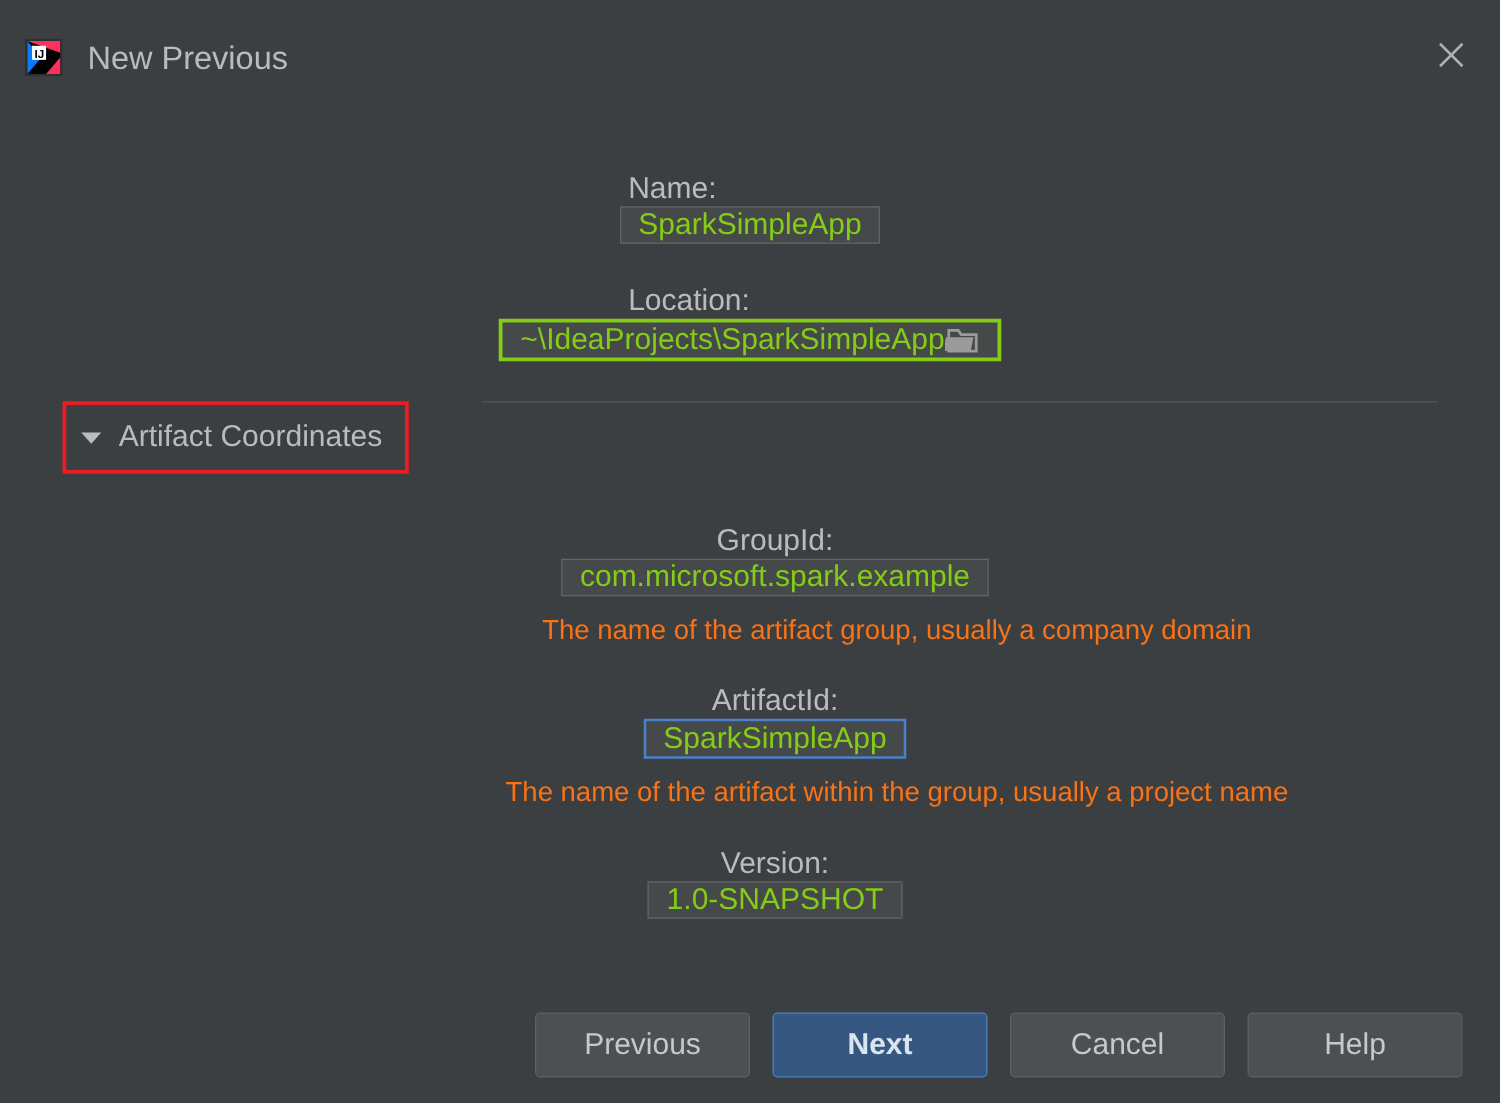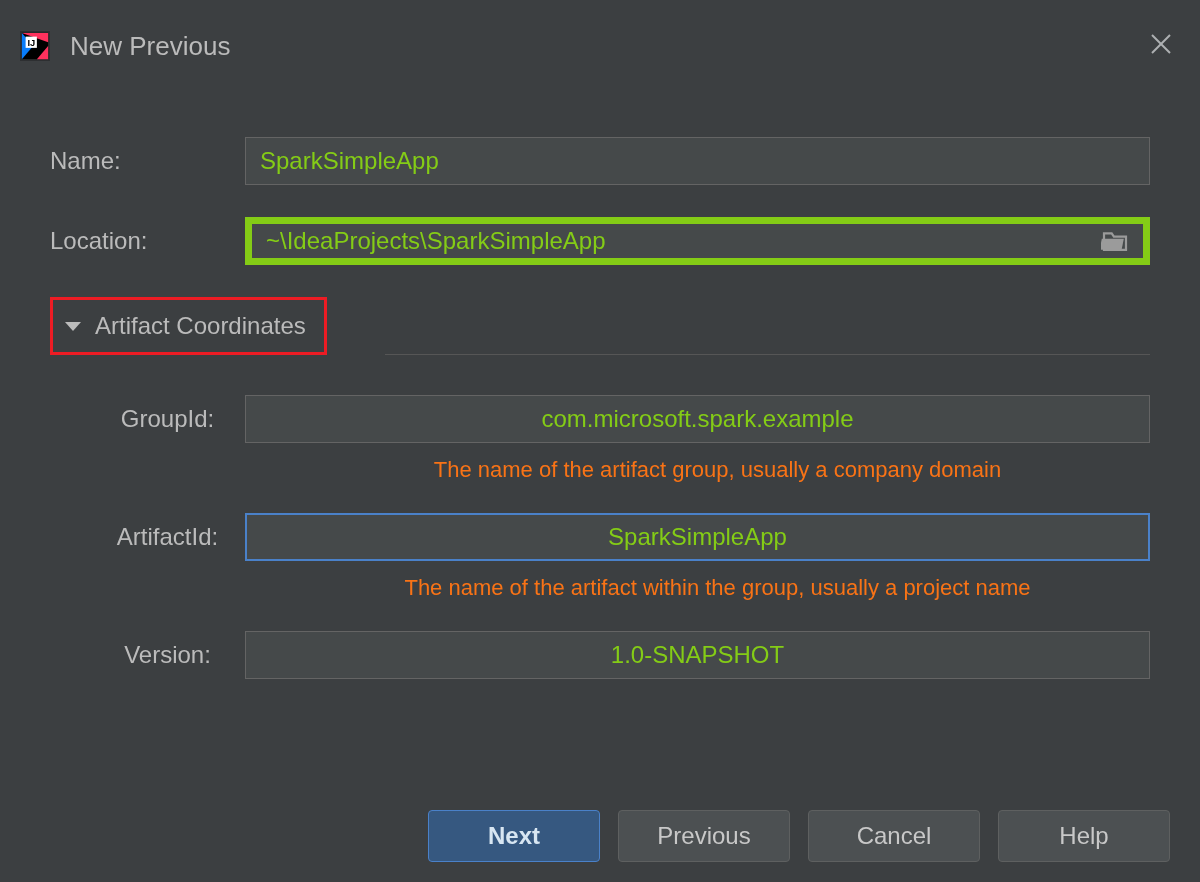--- a/index.html
+++ b/index.html
@@ -36,20 +36,21 @@
   }
 
   .form-area {
     padding: 45px 50px 0 50px;
   }
 
   .row {
     display: flex;
     align-items: center;
     margin-bottom: 32px;
+    flex-direction: column;
   }
   .row .label {
     width: 195px;
     font-size: 24px;
     color: #bbbbbb;
   }
   .row-indent .label {
     width: 155px;
   }
 
@@ -60,40 +61,40 @@
     border: 1px solid #646464;
     color: #84cc16;
     font-size: 24px;
     padding: 0 14px;
     box-sizing: border-box;
     outline: none;
     display: flex;
     align-items: center;
   }
   .text-input.orange {
-    border: 7px solid #84cc16;
+    border: 3px solid #84cc16;
     background: #45494a;
   }
   .text-input.blue {
     border: 2px solid #4a81c9;
   }
   .text-input .value {
     flex: 1;
     white-space: nowrap;
     overflow: hidden;
   }
   .folder-icon {
     width: 28px;
     height: 22px;
     fill: #9b9b9b;
   }
 
   .section-header-wrap {
     display: flex;
-    align-items: flex-end;
+    align-items: flex-start;
     margin: 10px 0 40px 0;
     gap: 48px;
   }
   .section-header {
     display: inline-flex;
     align-items: center;
     border: 3px solid #ed1c24;
     padding: 12px 18px 12px 6px;
     box-sizing: border-box;
   }
@@ -224,17 +225,17 @@
       <div class="label">Version:</div>
       <div class="text-input">
         <span class="value">1.0-SNAPSHOT</span>
       </div>
     </div>
 
   </div>
 </div>
 
 <div class="button-bar">
+  <div class="btn">Previous</div>
   <div class="btn primary">Next</div>
-  <div class="btn">Previous</div>
   <div class="btn">Cancel</div>
   <div class="btn">Help</div>
 </div>
 
 </body></html>

